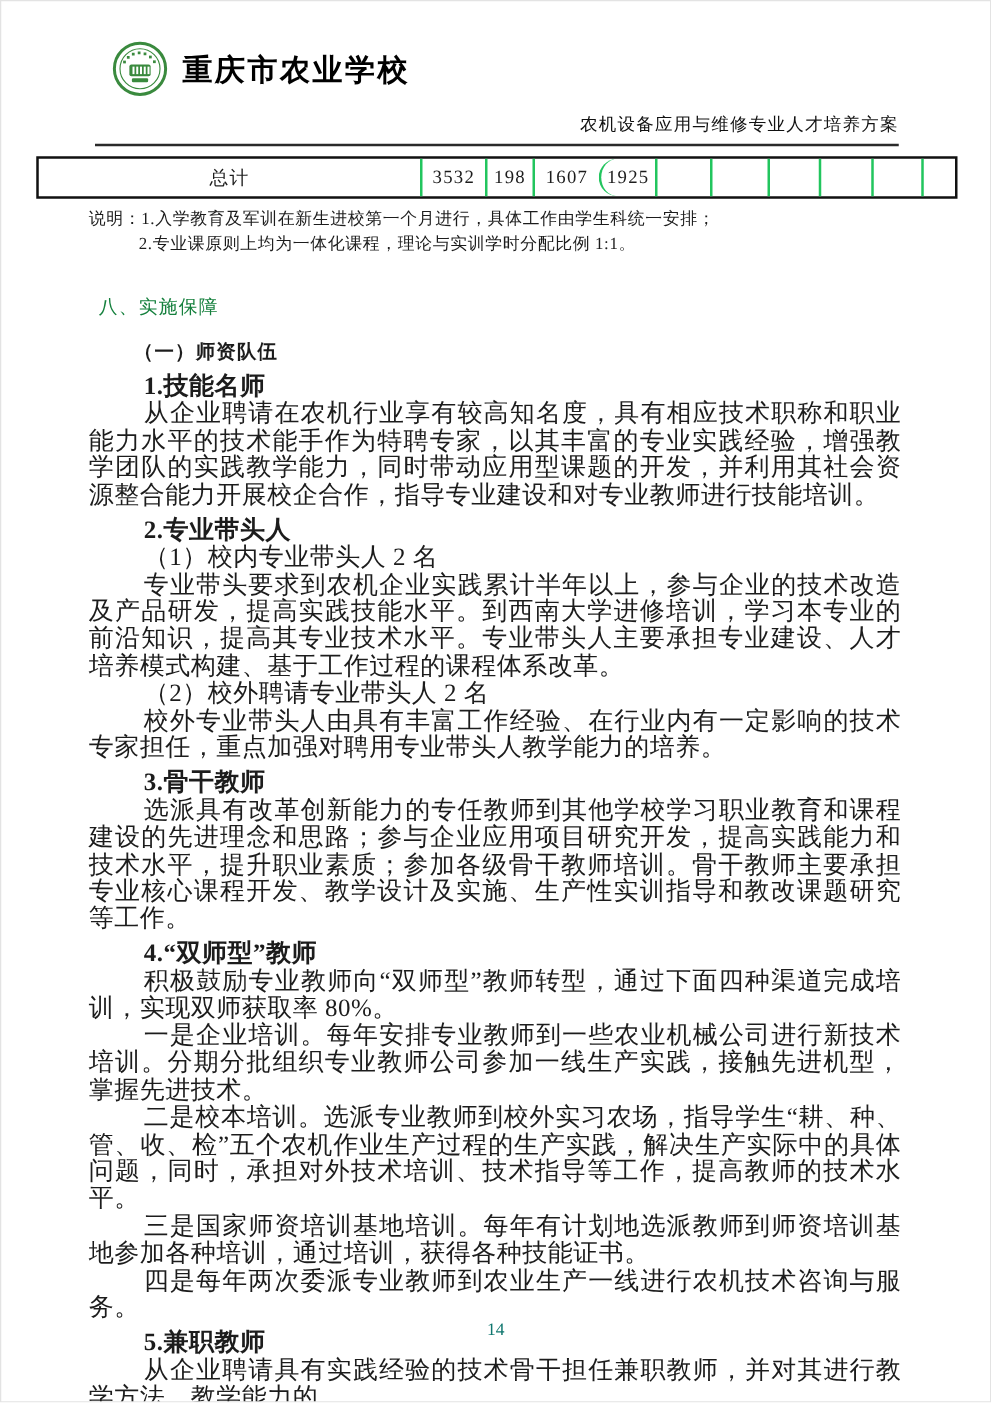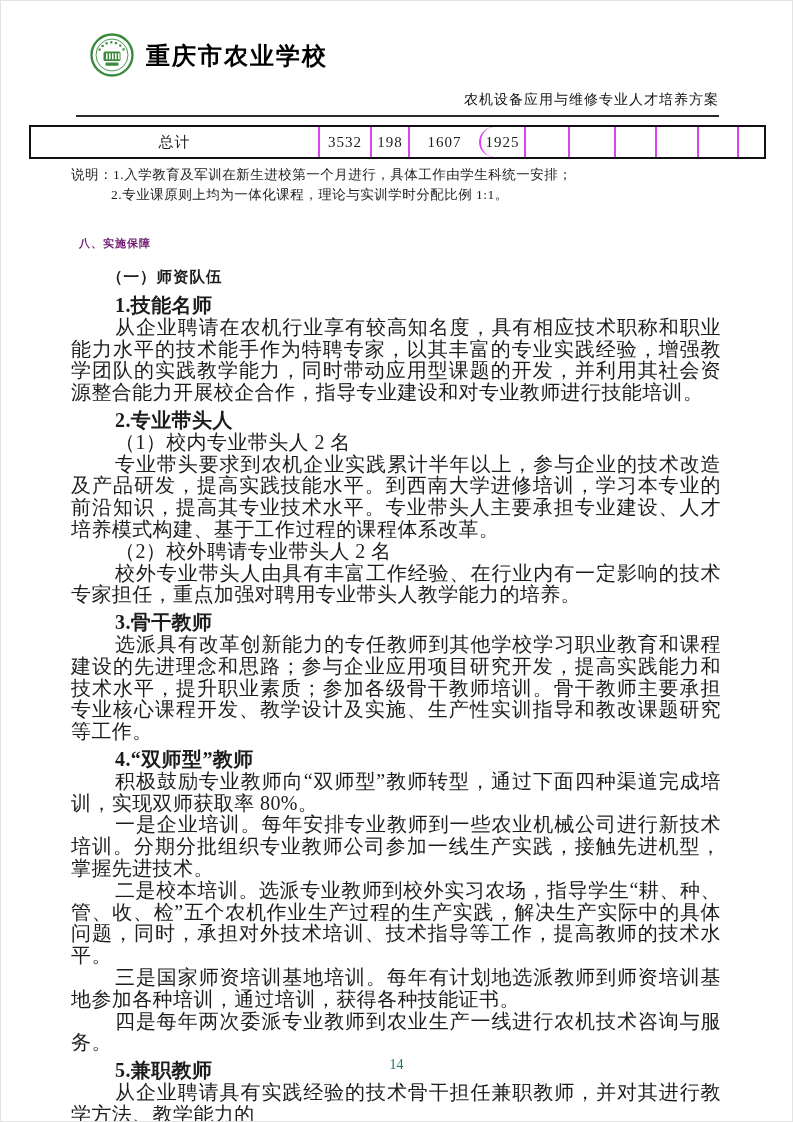--- a/index.html
+++ b/index.html
@@ -34,29 +34,29 @@
     border:2px solid #111;
     display:flex;height:30px;
     box-sizing:content-box;
   }
   .tbl .cell{
     display:flex;align-items:center;justify-content:center;
     font-size:15px;letter-spacing:1px;
     box-sizing:border-box;
   }
   .tbl .cell-label{flex:1;}
-  .tbl .cell-val{border-left:2px solid #d946ef;flex:0 0 auto;}
+  .tbl .cell-val{border-left:2px solid #22c55e;flex:0 0 auto;}
   
   .notes{margin:6px 71px 0 70px;font-size:13.5px;line-height:20px;letter-spacing:0.5px;}
   .note-line2{margin-left:40px;}
   
   .sec-h1{
     margin:31px 0 0 8px;padding-left:70px;
     font-family:"Liberation Sans","DejaVu Sans",sans-serif;
-    font-size:11px;font-weight:700;letter-spacing:1px;color:#701a75;
+    font-size:15px;font-weight:400;letter-spacing:1px;color:#15803d;
   }
   .sec-h2{
     margin:16px 0 0 36px;padding-left:70px;
     font-size:15.5px;font-weight:bold;letter-spacing:1px;
   }
   
   .content{
     margin:7px 71px 0 70px;
     font-size:20px;line-height:21.8px;letter-spacing:0.4px;
     text-align:justify;
@@ -102,21 +102,21 @@
       <div class="school-name">重庆市农业学校</div>
     </div>
     <div class="hdr-right">农机设备应用与维修专业人才培养方案</div>
     <div class="hdr-rule"></div>
   </div>
 
   <div class="tbl" id="summary-table">
       <div class="cell cell-label">总计</div>
       <div class="cell cell-val" style="width: 52px;">3532</div>
       <div class="cell cell-val" style="width: 38px;">198</div>
-      <div class="cell cell-val" style="width: 71px;">1607</div>
+      <div class="cell cell-val" style="width: 53px;">1607</div>
       <div class="cell cell-val" style="width: 45px; border-radius: 15px;">1925</div>
       <div class="cell cell-val" style="width: 44px;"></div>
       <div class="cell cell-val" style="width: 46px;"></div>
       <div class="cell cell-val" style="width: 41px;"></div>
       <div class="cell cell-val" style="width: 42px;"></div>
       <div class="cell cell-val" style="width: 40px;"></div>
       <div class="cell cell-val" style="width: 27px;"></div>
     </div>
 
   <div class="notes">

